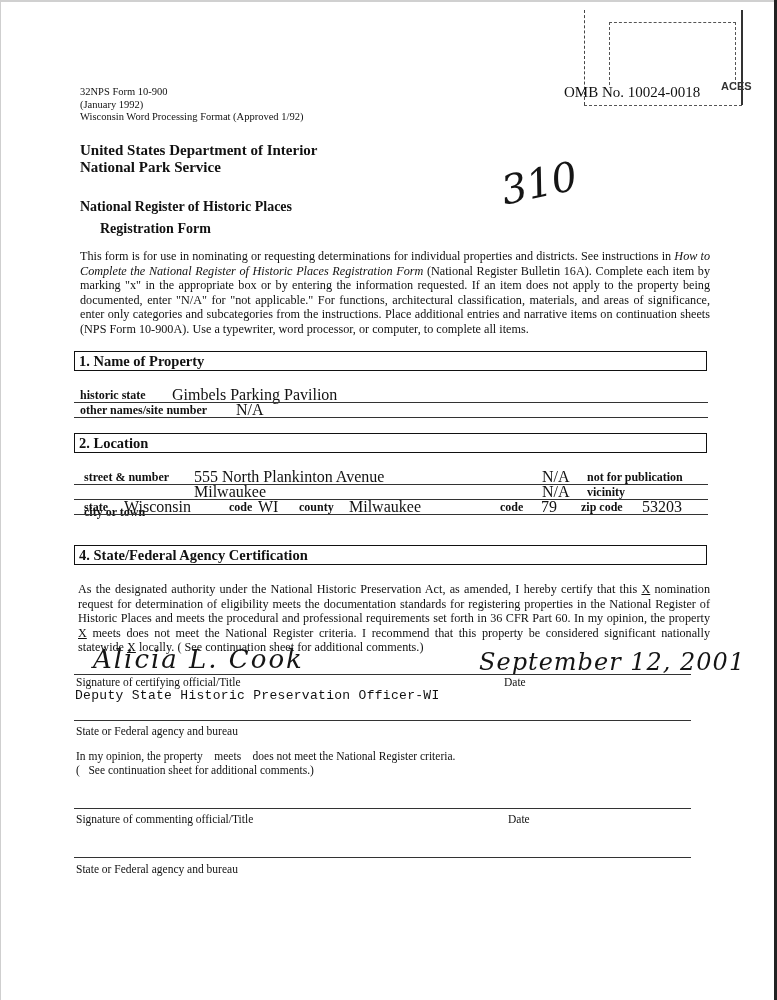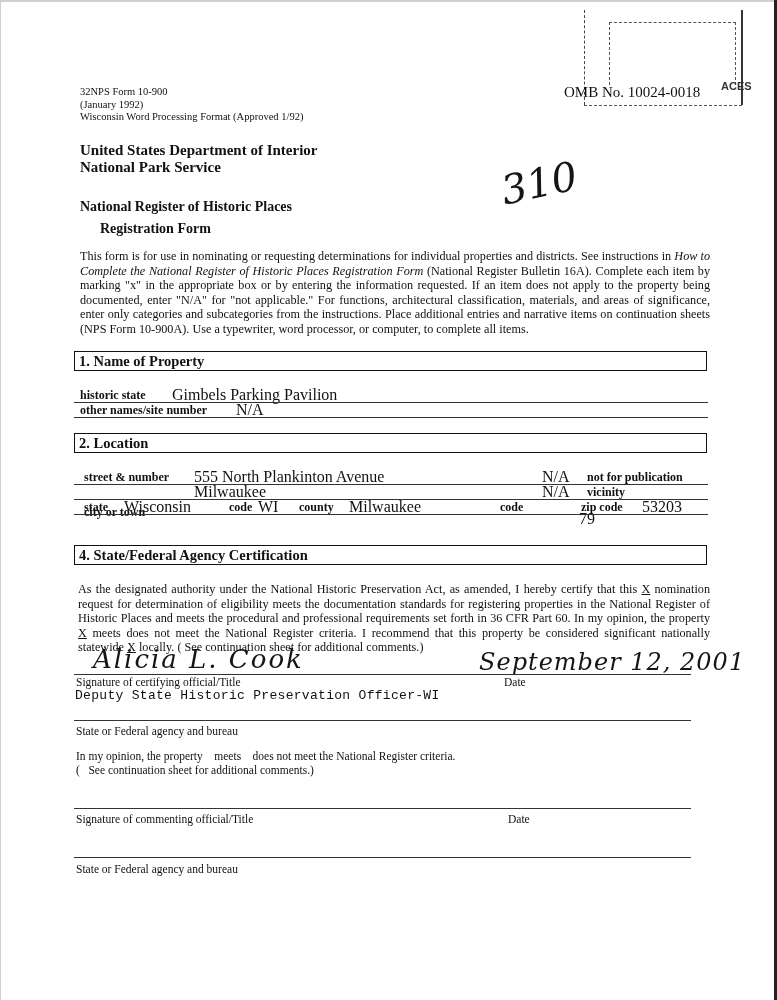--- a/index.html
+++ b/index.html
@@ -94,21 +94,21 @@
 <div class="lbl" style="left:586px; top:485px;">vicinity</div>
 <div class="rule" style="top:499px;"></div>
 
 <div class="lbl" style="left:83px; top:500px;">state</div>
 <div class="val" style="left:123px; top:500px;">Wisconsin</div>
 <div class="lbl" style="left:228px; top:500px;">code</div>
 <div class="val" style="left:257px; top:500px;">WI</div>
 <div class="lbl" style="left:298px; top:500px;">county</div>
 <div class="val" style="left:348px; top:500px;">Milwaukee</div>
 <div class="lbl" style="left:499px; top:500px;">code</div>
-<div class="val" style="left:540px; top:512px;margin-left:38px;">79</div>
+<div class="val" style="left:540px; top:500px;">79</div>
 <div class="lbl" style="left:580px; top:500px;">zip code</div>
 <div class="val" style="left:641px; top:500px;">53203</div>
 <div class="rule" style="top:514px;"></div>
 
 <div class="section-box" style="top:545px;">4. State/Federal Agency Certification</div>
 
 <div class="abs para" style="left:77px; top:582px; width:632px; text-align:justify;"><span>As the designated authority under the National Historic Preservation Act, as amended, I hereby certify that this </span><span class="u">X</span><span> nomination request for determination of eligibility meets the documentation standards for registering properties in the National Register of Historic Places and meets the procedural and professional requirements set forth in 36 CFR Part 60. In my opinion, the property </span><span class="u">X</span><span> meets    does not meet the National Register criteria. I recommend that this property be considered significant nationally    statewide </span><span class="u">X</span><span> locally. (   See continuation sheet for additional comments.)</span></div>
 
 <div class="handwriting" style="left:92px; top:644px; font-size:26px; letter-spacing:2px;">Alicia L. Cook</div>
 <div class="handwriting" style="left:478px; top:648px; font-size:24px; letter-spacing:1px;">September 12, 2001</div>

